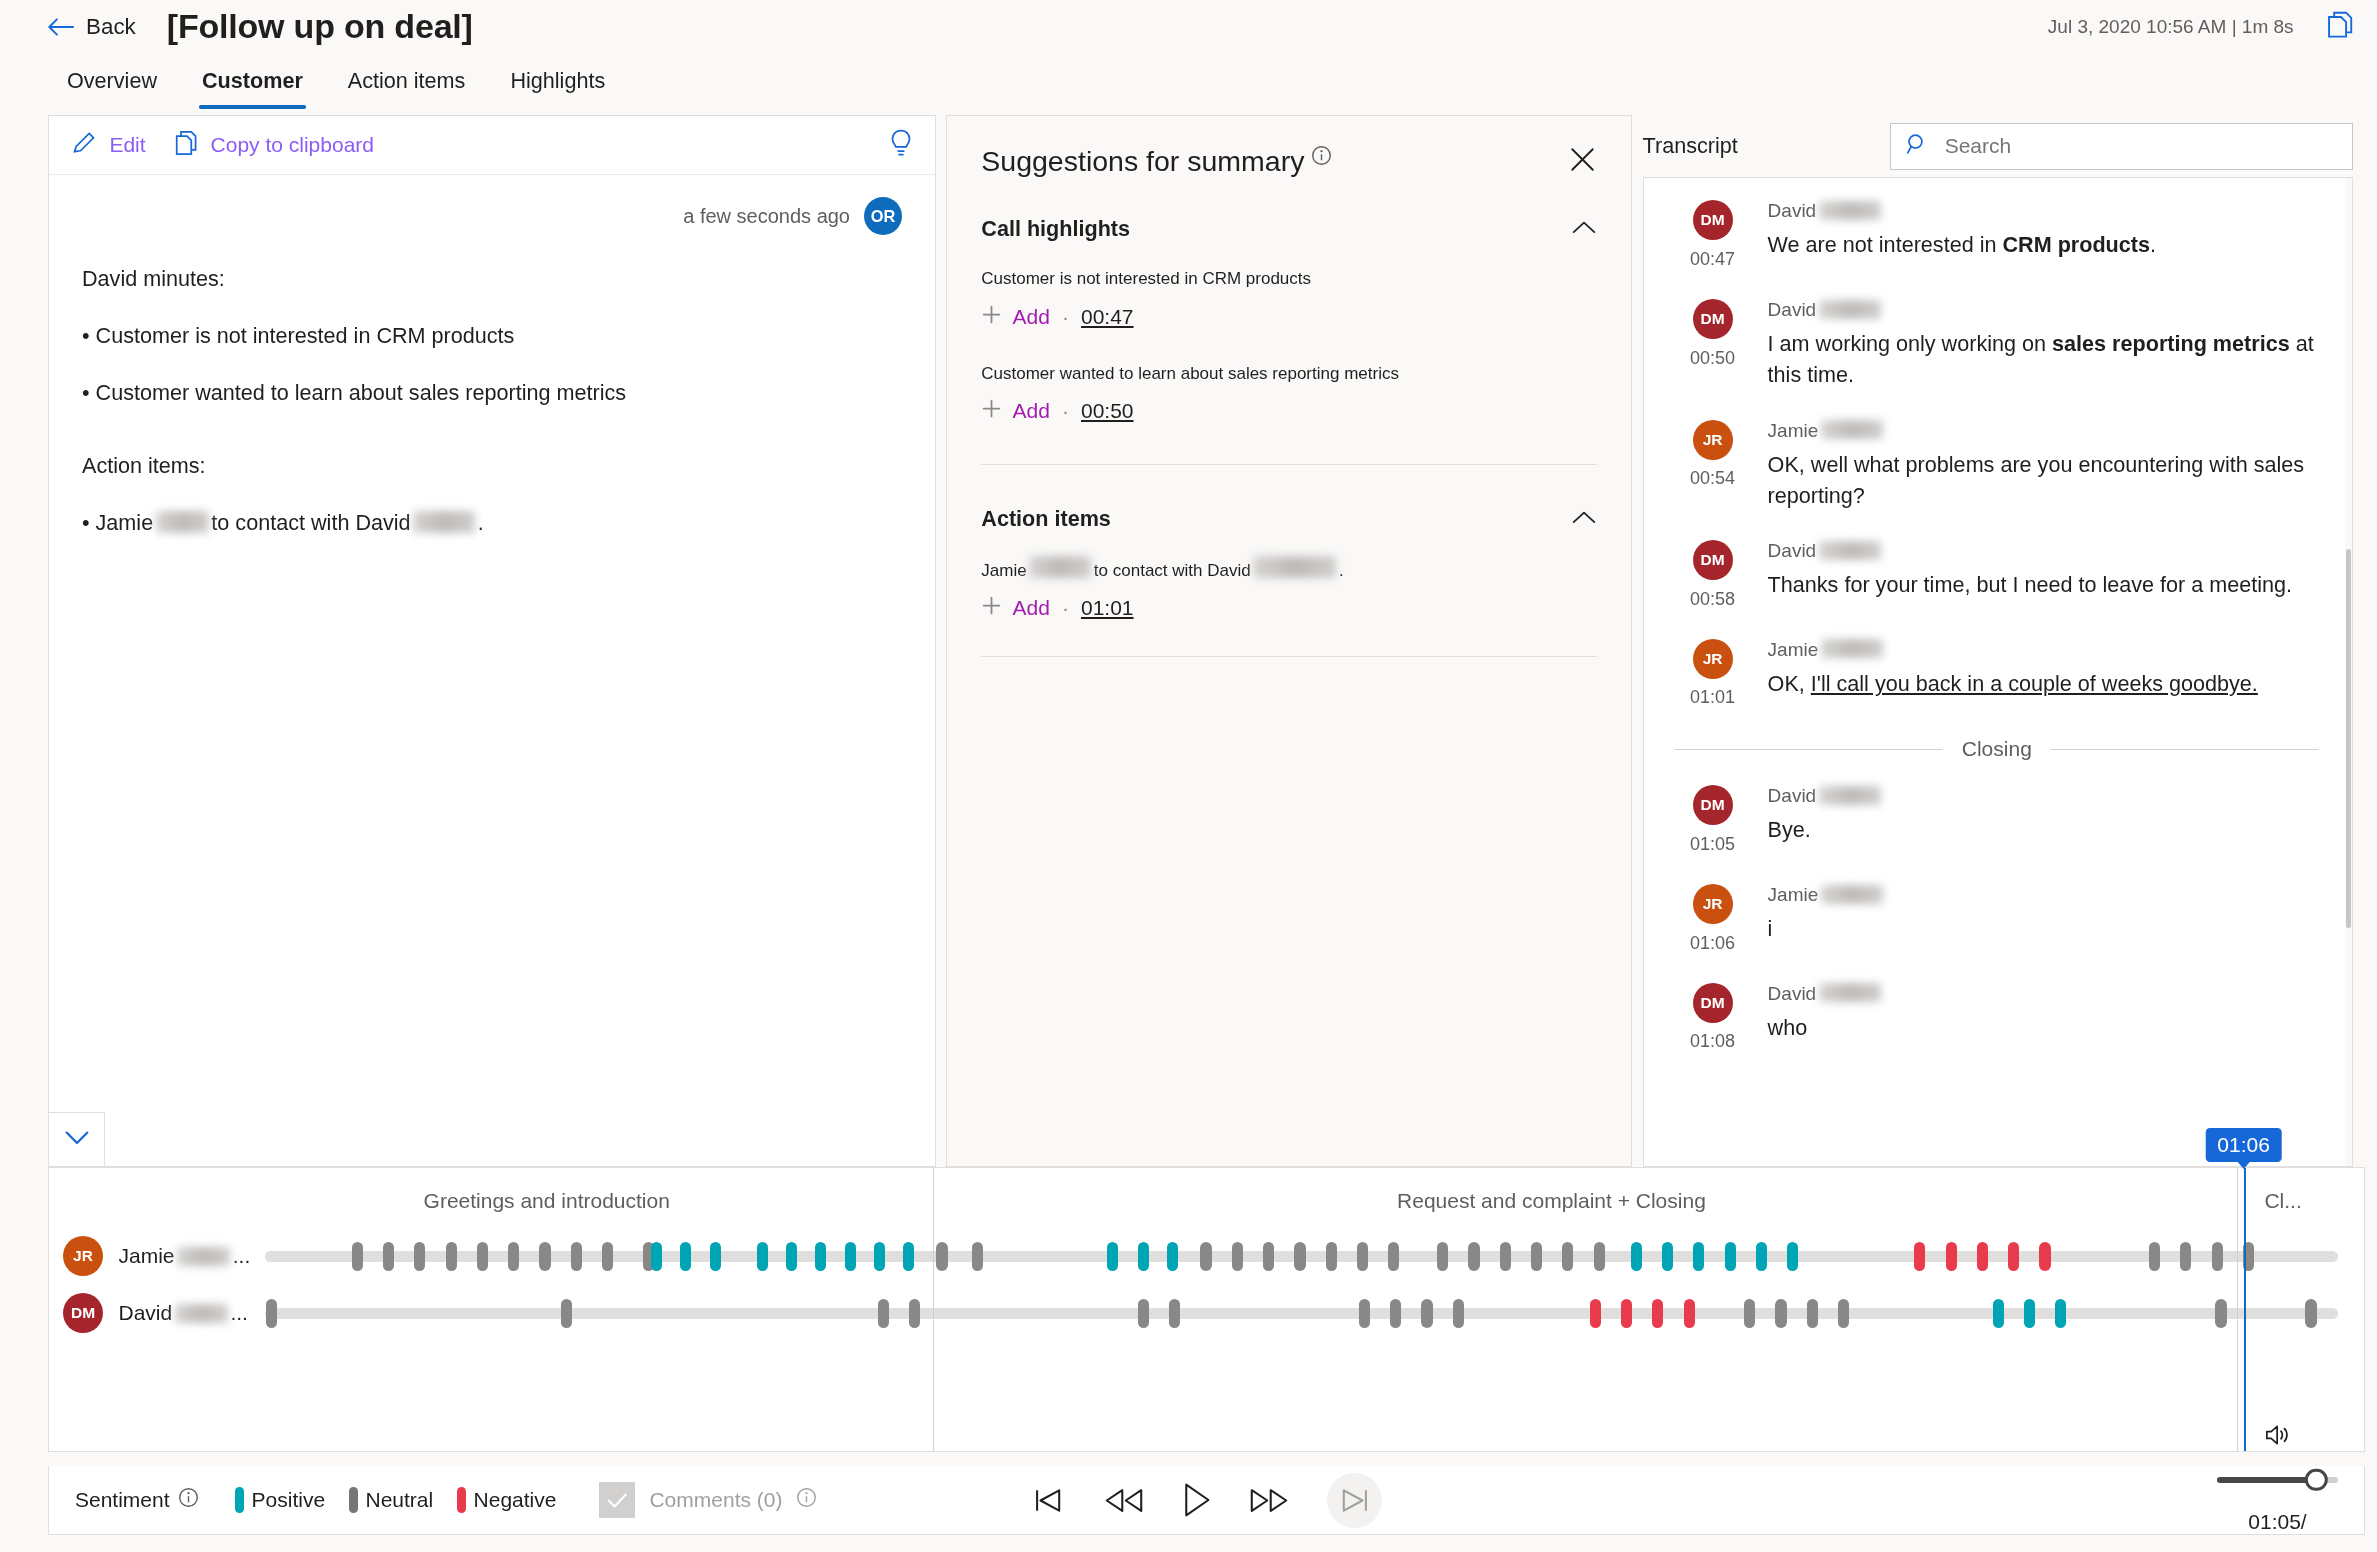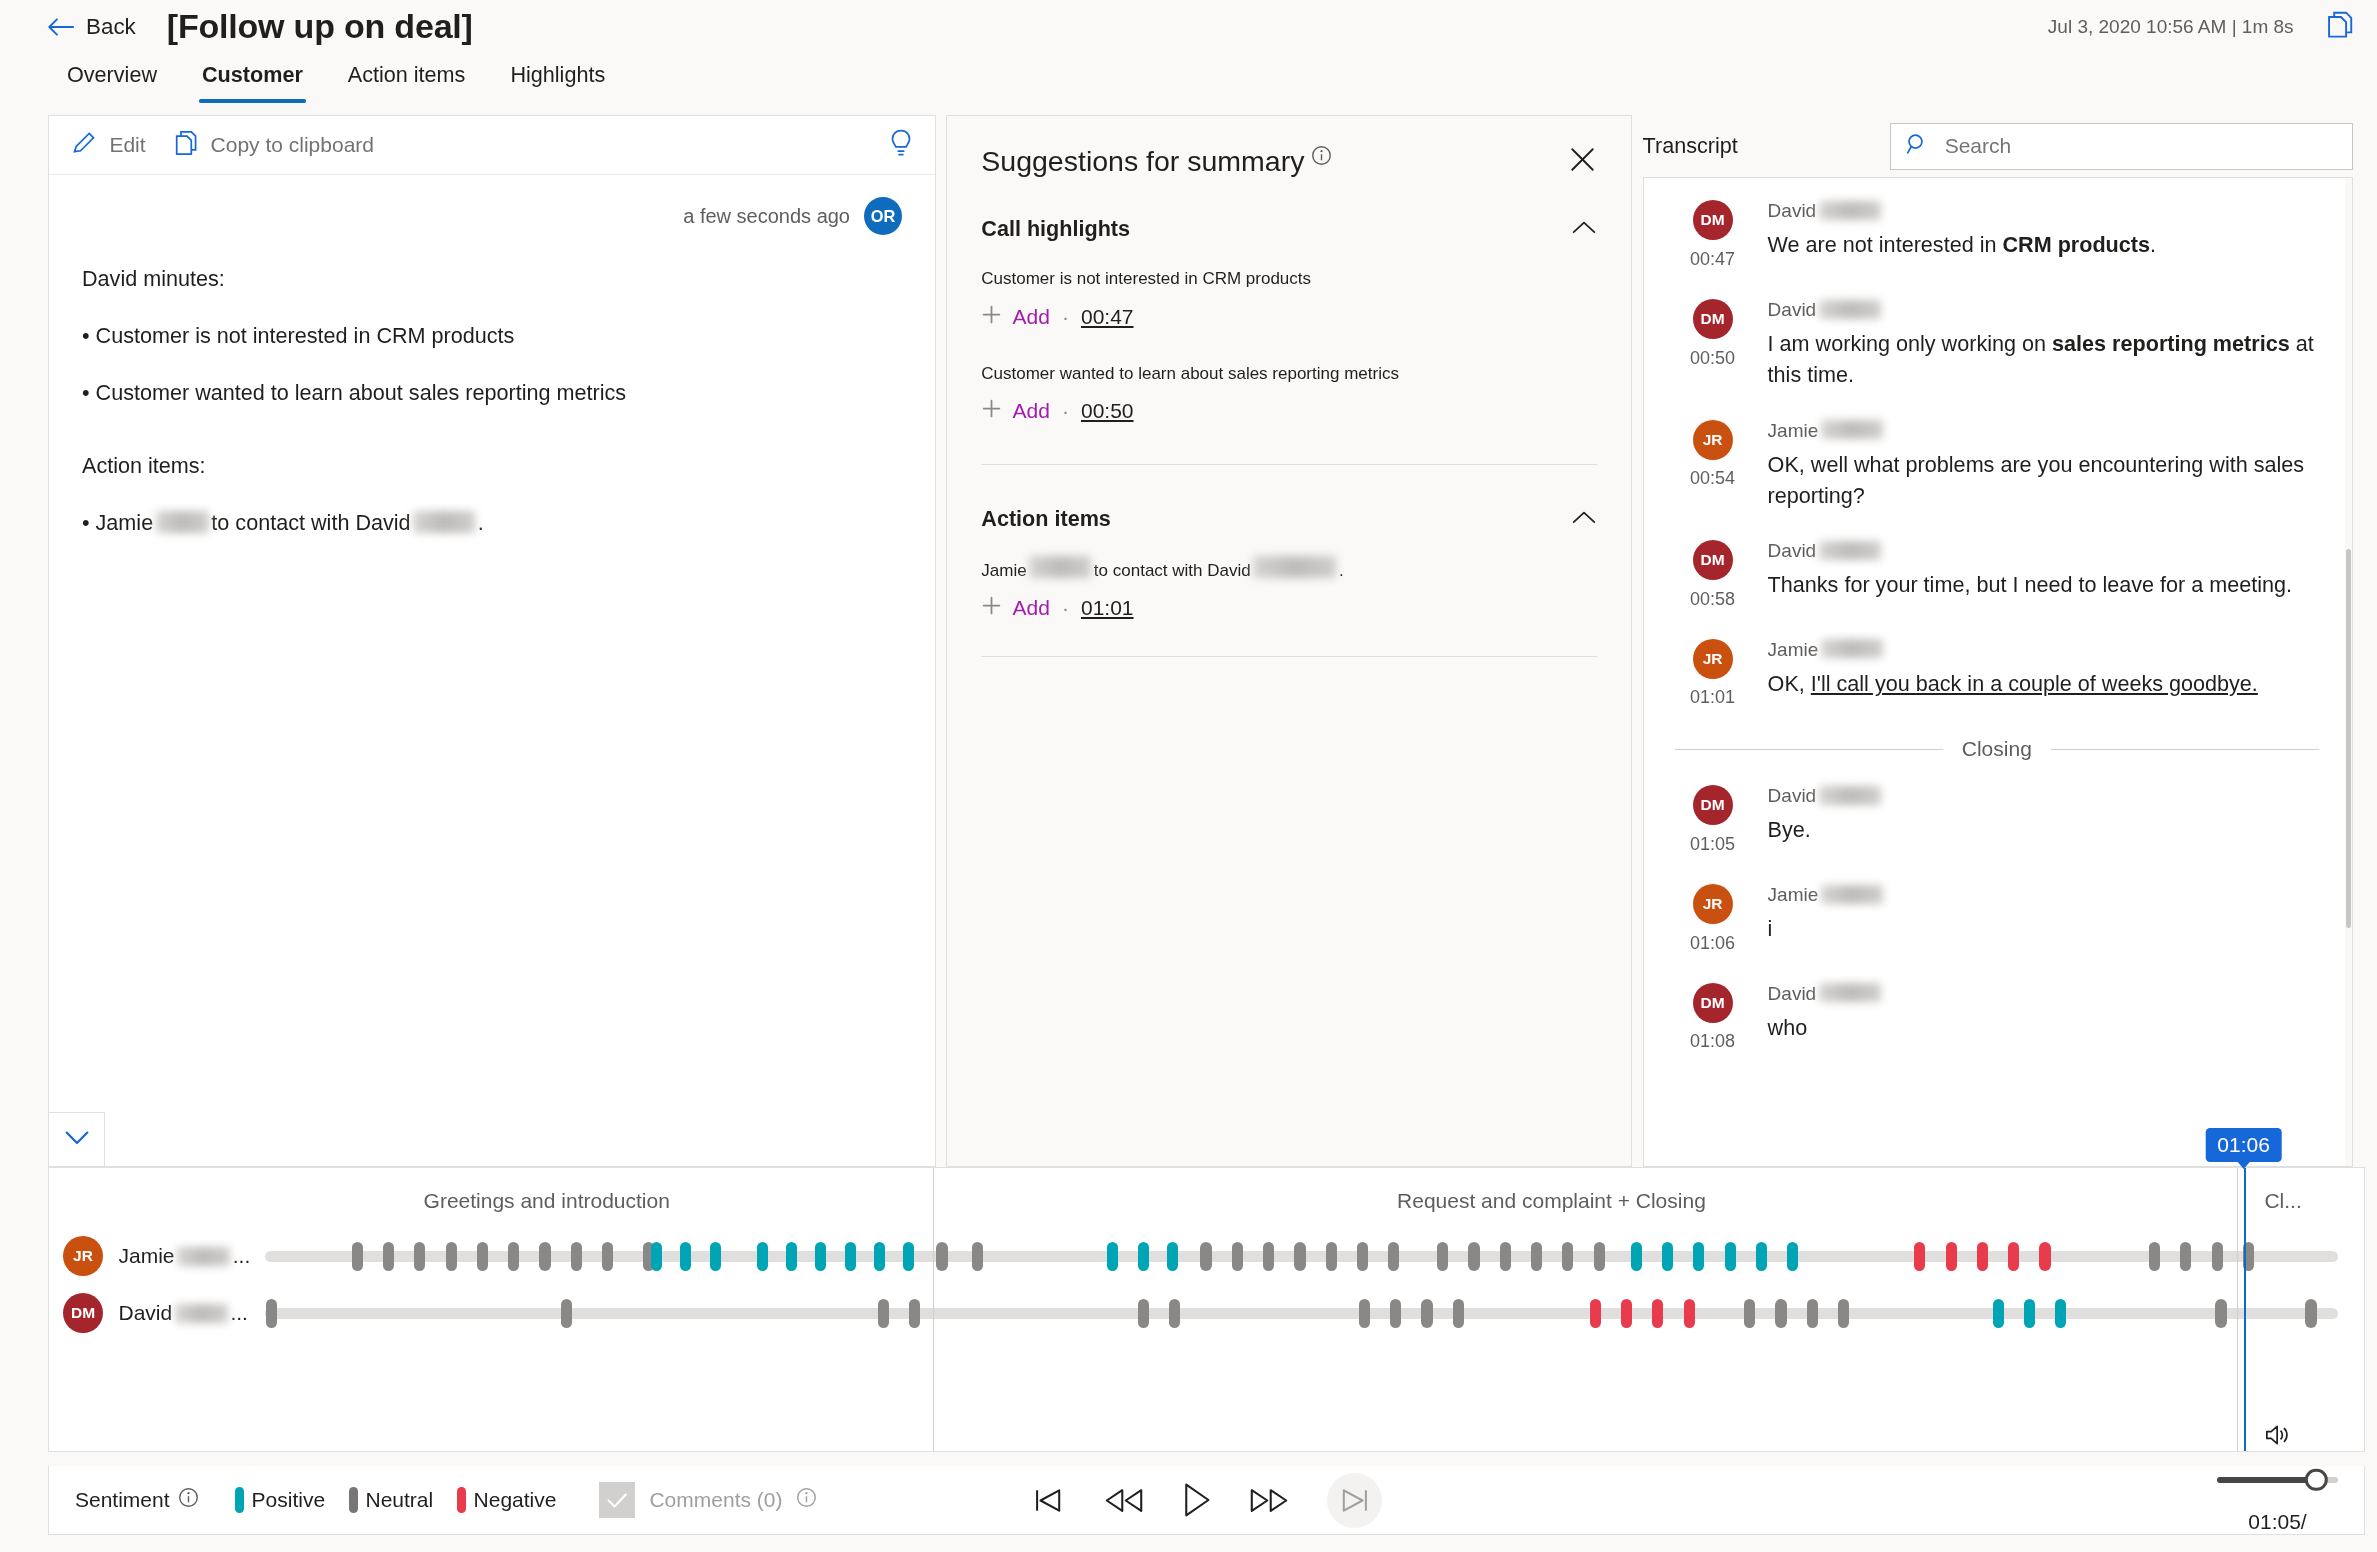--- a/index.html
+++ b/index.html
@@ -19,40 +19,40 @@
   .back-btn { display:flex; gap:12px; cursor:pointer; }
   .back-arrow { width:29px; height:26px; position:relative; }
   .back-arrow svg { display:block; }
   .back-label { font-size:22.4px; color:#201f1e; }
   .page-title { font-size:34px; font-weight:700; margin-left:31px; letter-spacing:-0.2px; }
   .header-right { margin-left:auto; display:flex; align-items:center; gap:33px; }
   .meta-text { font-size:19px; color:#605e5c; white-space:nowrap; }
   .copy-icon-top { cursor:pointer; }
 
   
-  .tabs { display:flex; align-items:flex-start; padding:0 0 0 48px; height:62px; gap:7px; flex:0 0 auto;}
+  .tabs { display:flex; align-items:center; padding:0 0 0 48px; height:62px; gap:7px; flex:0 0 auto;}
   .tab { font-size:21.6px; color:#201f1e; padding:8.6px 19px 15.5px; cursor:pointer; position:relative; }
   .tab.active { font-weight:700; }
   .tab.active::after {
     content:""; position:absolute; left:15.5px; right:15.5px; bottom:0; height:4.3px; background:#0f6cbd; border-radius:1.7px;
   }
 
   
   .main { flex:1 1 auto; display:flex; gap:10.3px; padding:0 12px 0 48px; min-height:0; }
 
   
   .summary-card {
     width:888px; background:#fff; border:0.9px solid #e1dfdd; display:flex; flex-direction:column;
     position:relative; flex:0 0 auto;
   }
   .summary-toolbar {
     height:59px; display:flex; align-items:center; gap:29px; padding:0 22.4px;
     border-bottom:0.9px solid #edebe9;
   }
-  .tb-btn { display:flex; align-items:center; gap:12px; cursor:pointer; font-size:21px; color:#737373;}
+  .tb-btn { display:flex; align-items:center; gap:12px; cursor:pointer; font-size:21px; color:#8b5cf6;}
   .tb-bulb { margin-left:auto; cursor:pointer; }
   .summary-body { padding:22.4px 33px; flex:1 1 auto; overflow:hidden; }
   .summary-meta { display:flex; align-items:center; justify-content:flex-end; gap:14px; }
   .summary-meta-text { font-size:20px; color:#605e5c; }
   .avatar-or {
     width:38px; height:38px; border-radius:50%; background:#0f6cbd; color:#fff;
     display:flex; align-items:center; justify-content:center; font-size:16.4px; font-weight:700;
   }
   .sum-h { font-size:21.6px; margin-top:31px; }
   .sum-li { font-size:21.6px; margin-top:31px; }

